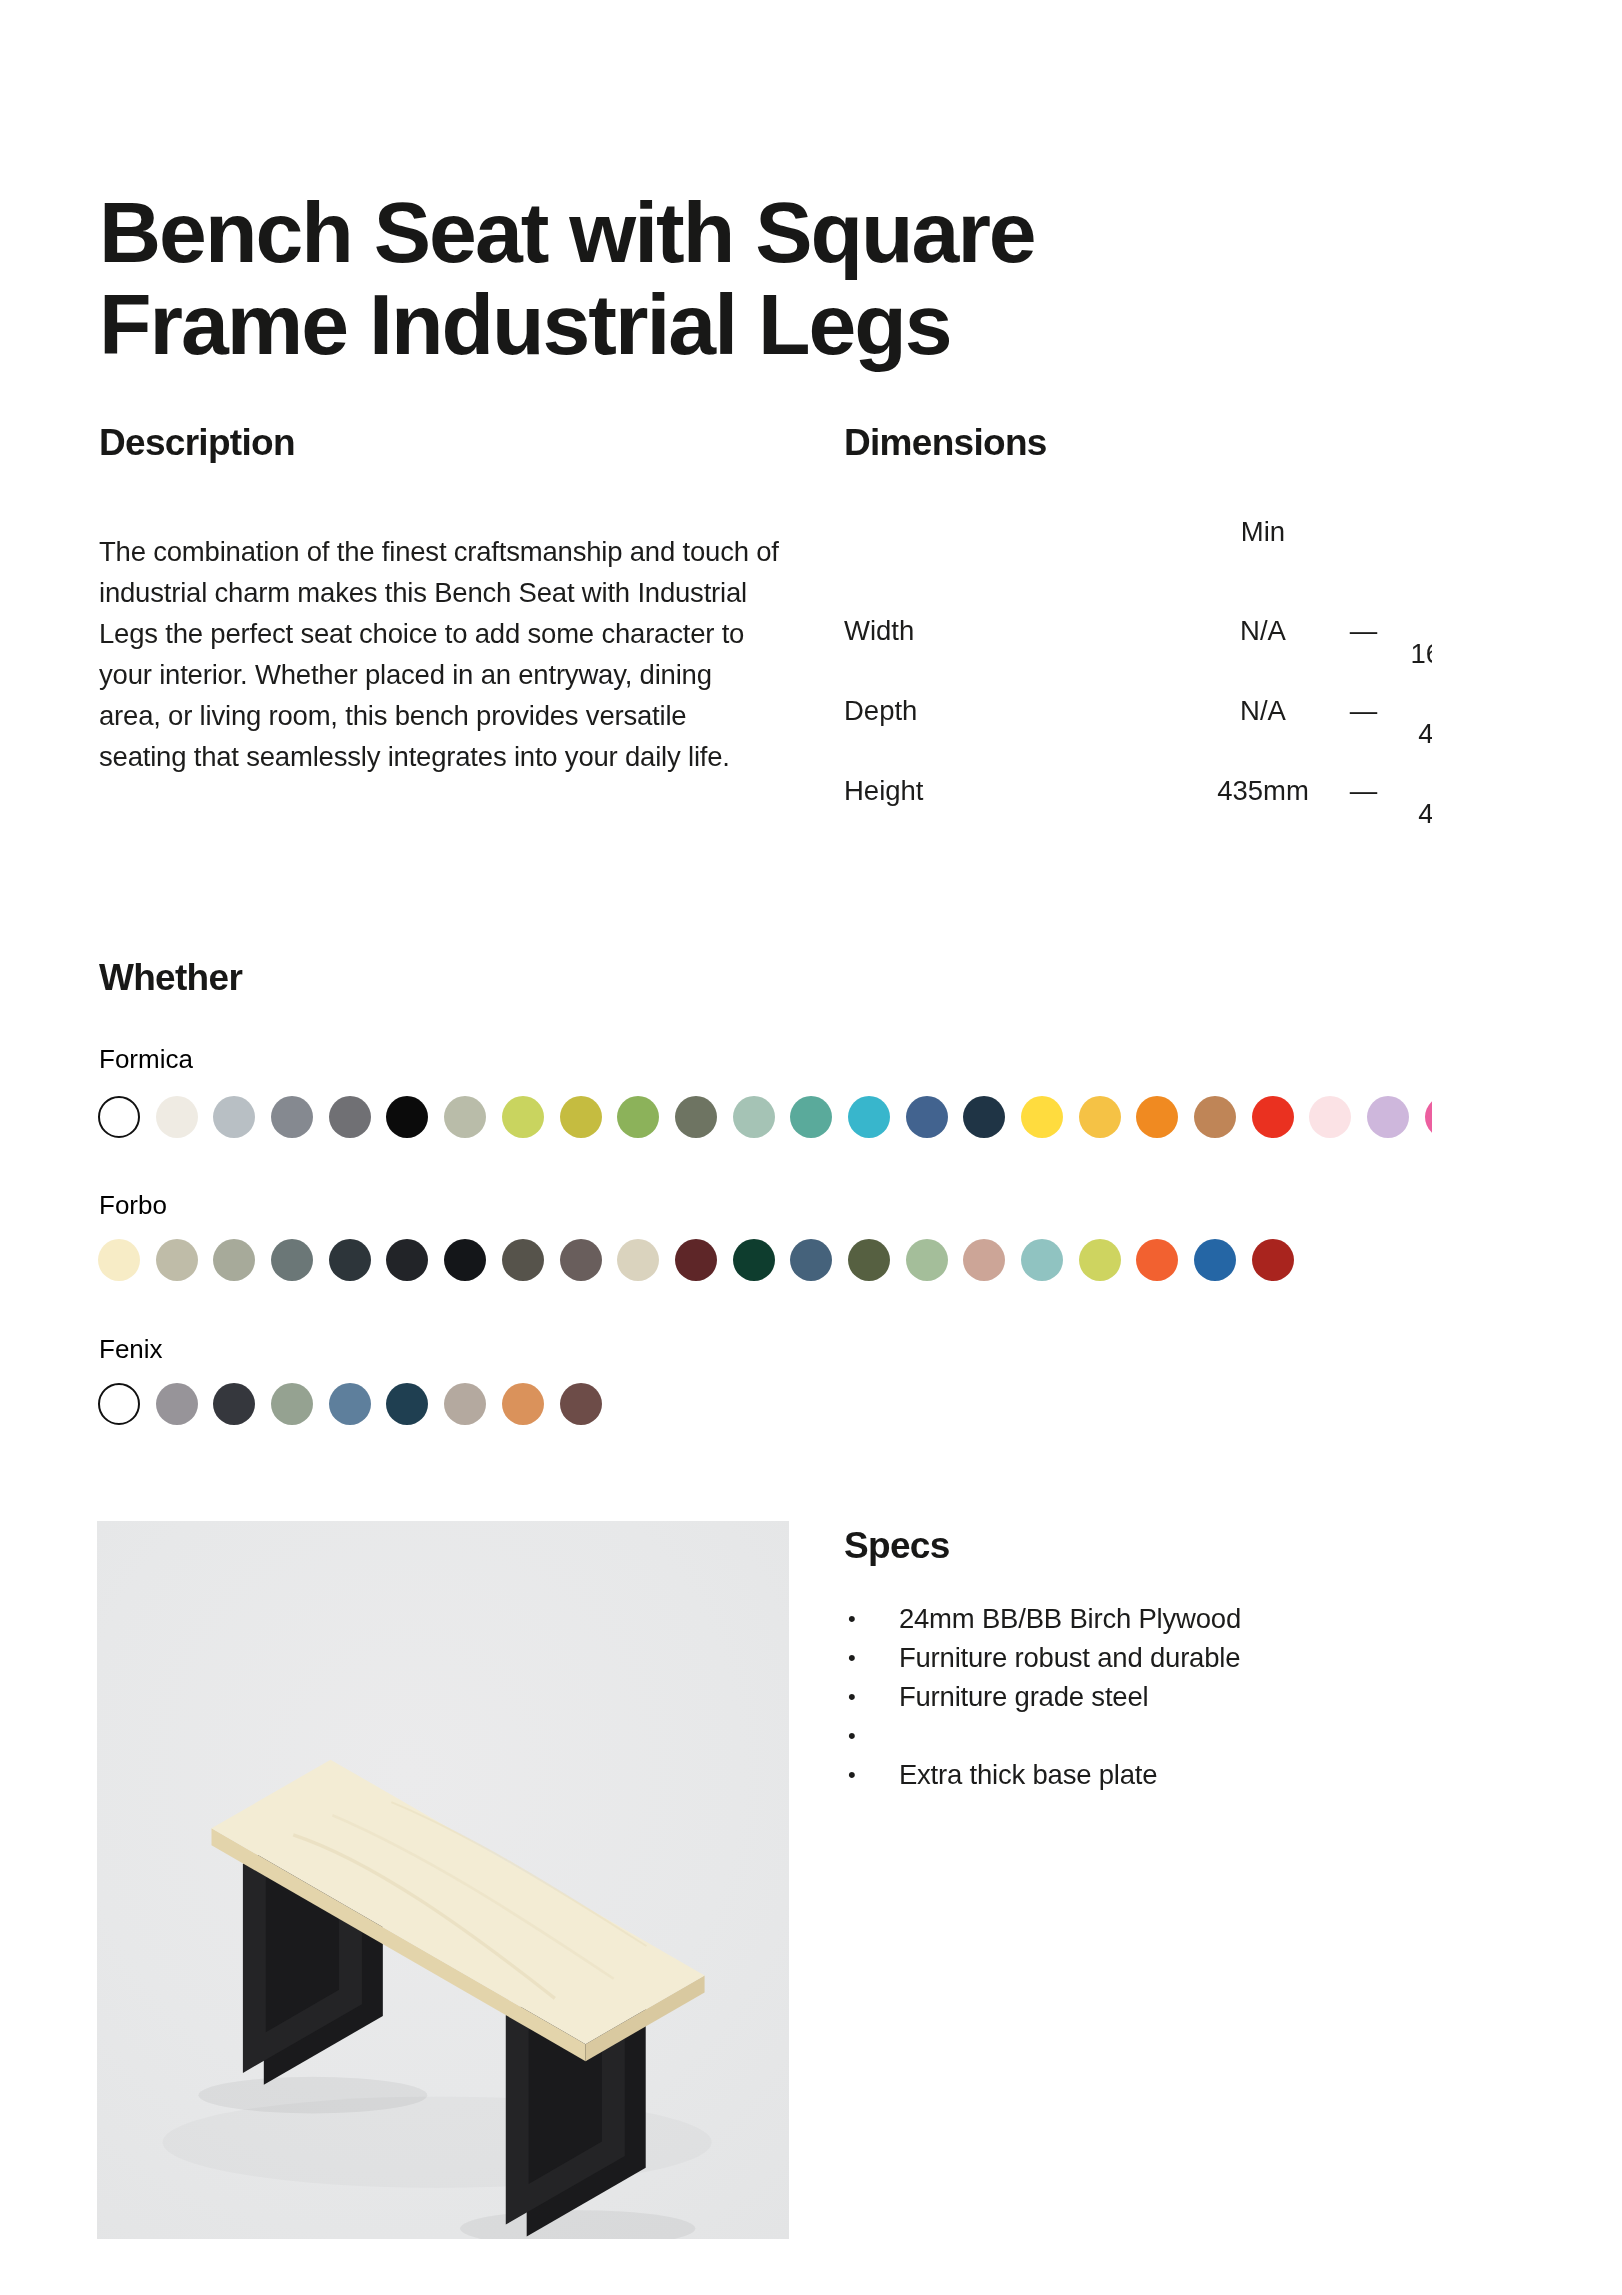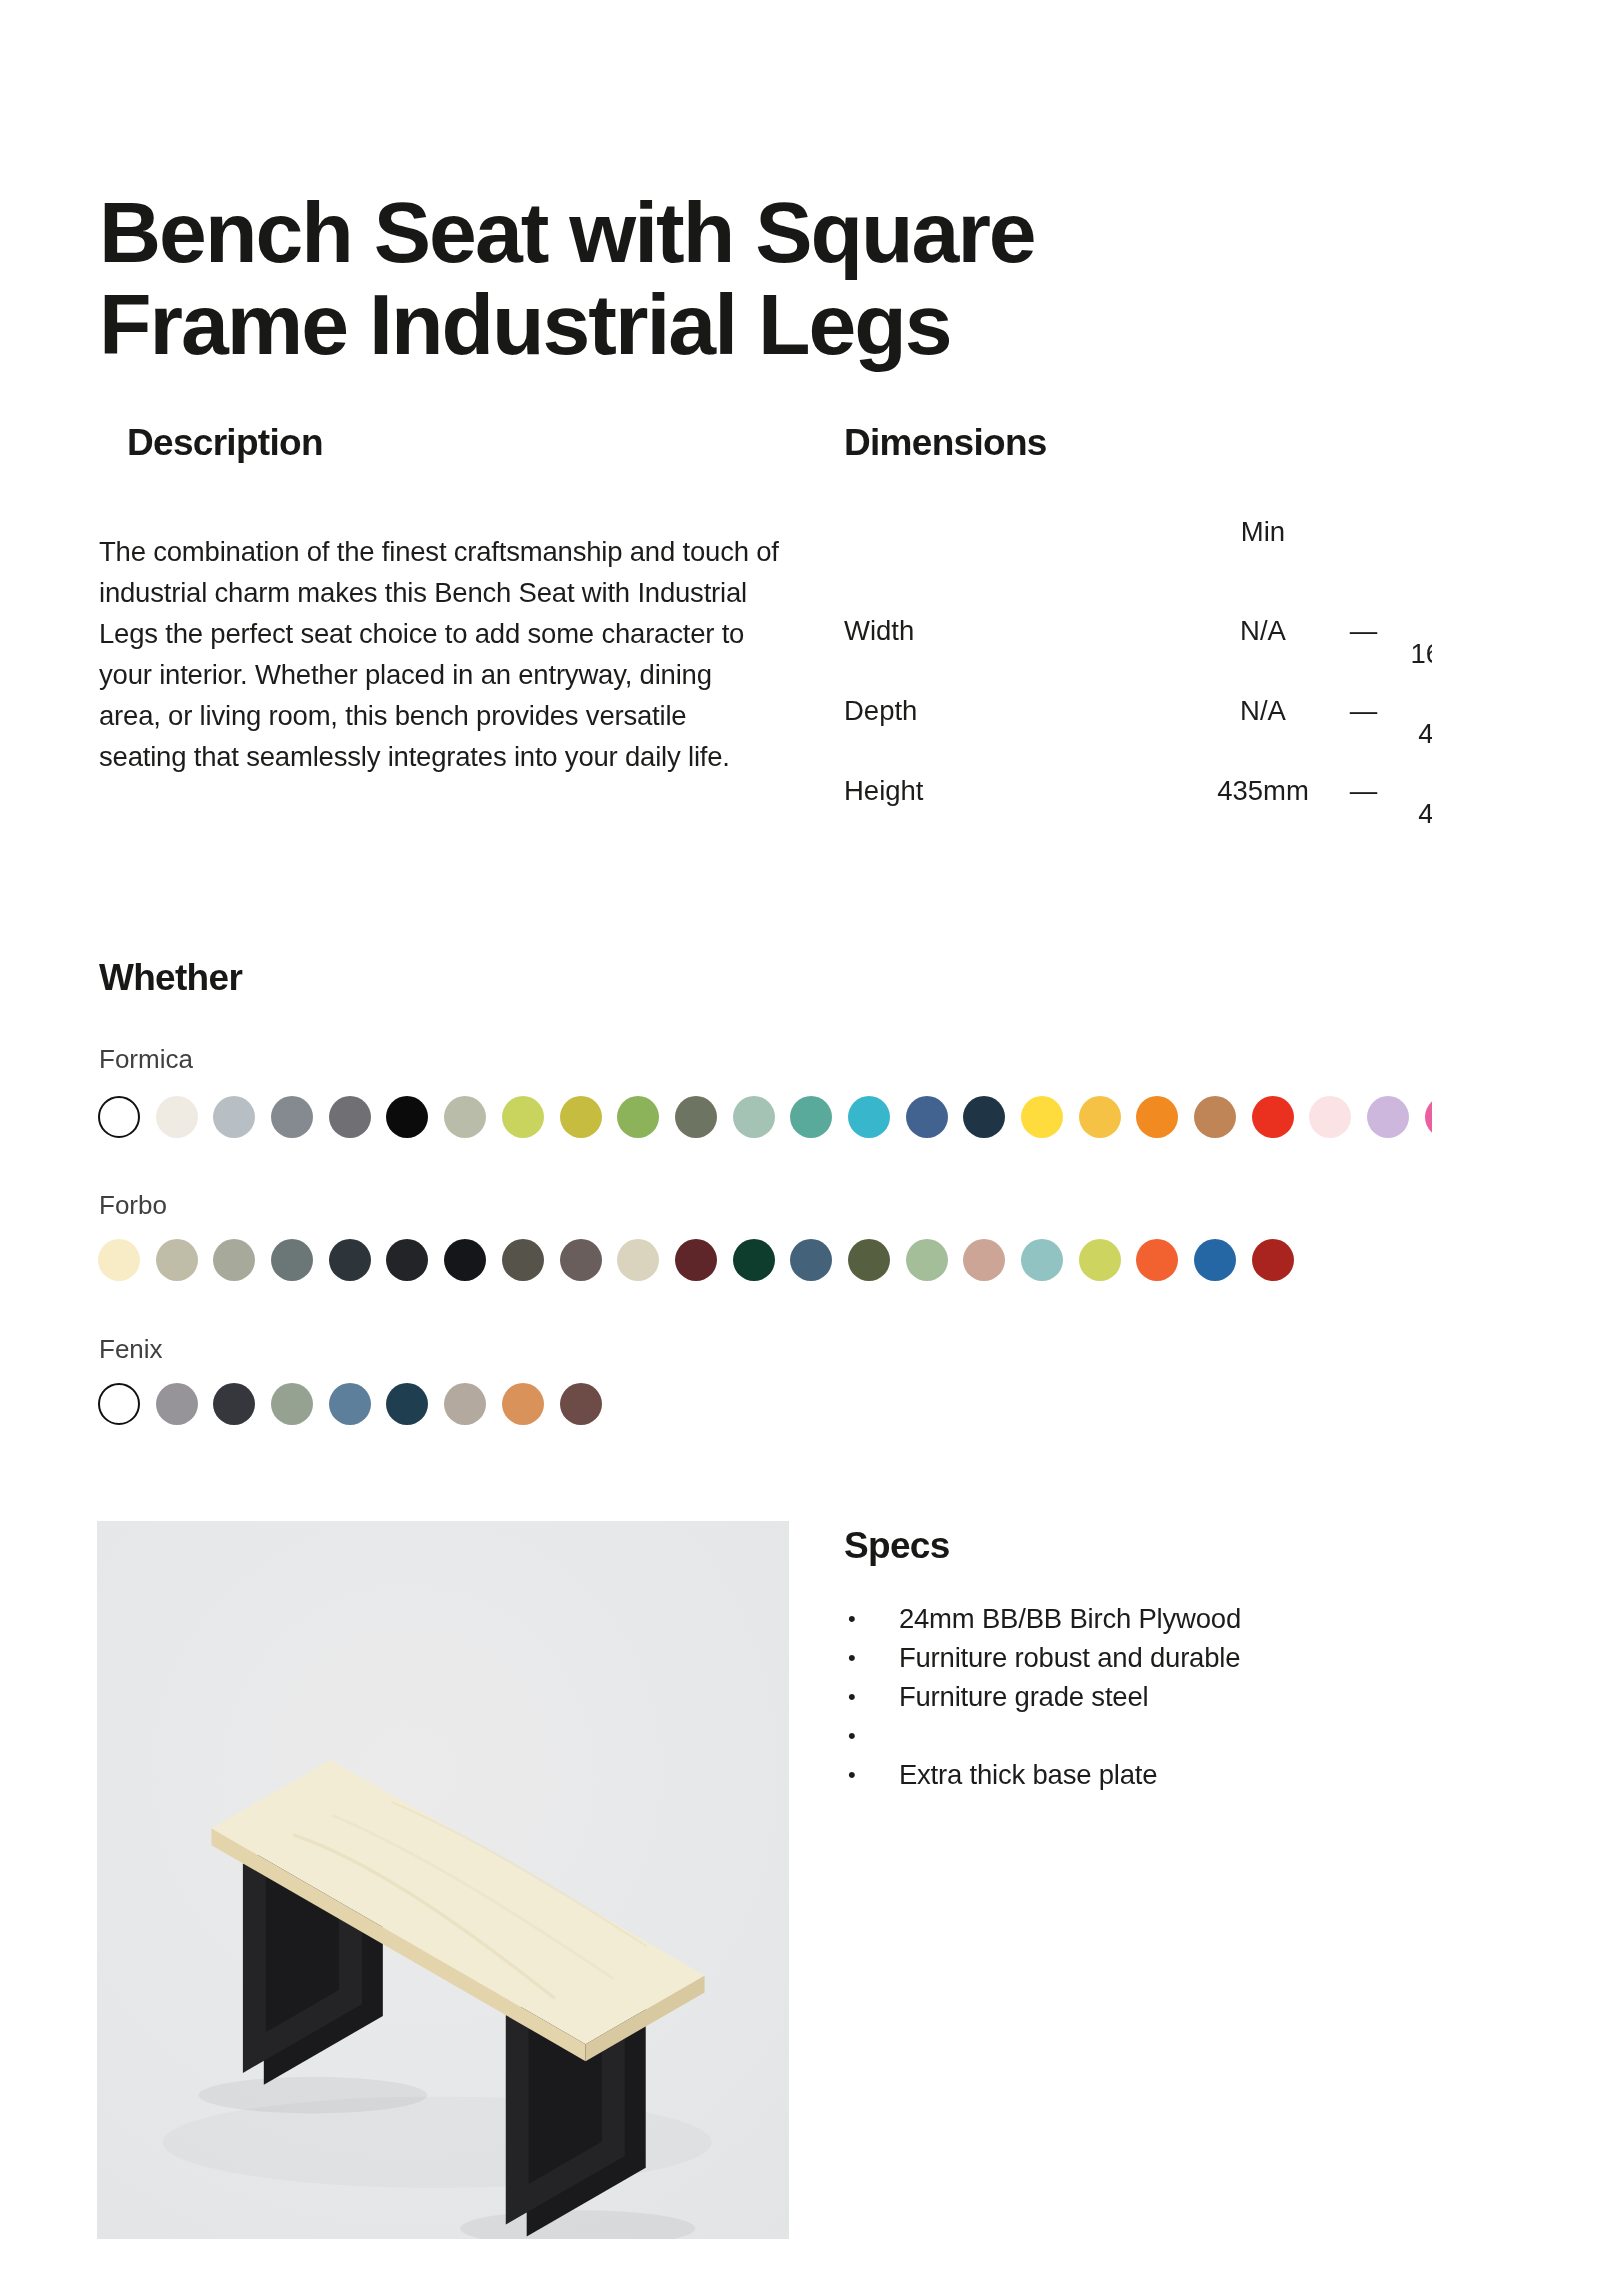--- a/index.html
+++ b/index.html
@@ -70,21 +70,21 @@
   .dim-label { position: absolute; left: 0; top: 0; }
   .dim-min   { position: absolute; left: 334px; width: 170px; text-align: center; }
   .dim-dash  { position: absolute; left: 480px; width: 79px; text-align: center; }
   .dim-max   { position: absolute; left: 535px; width: 170px; text-align: center; margin-top: 23px; }
 
   
   .group-label {
     position: absolute;
     left: 99px;
     font-size: 26px;
-    color: #404040;
+    color: #000000;
   }
   .swatch-row {
     position: absolute;
     left: 98px;
     display: flex;
     gap: 15.7px;
   }
   .swatch {
     width: 42px; height: 42px;
     border-radius: 50%;
@@ -118,21 +118,21 @@
   }
   .spec-bullet { width: 51px; flex: 0 0 auto; text-align: left; font-size: 22px; line-height: 39px; padding-left: 3.9px; }
 </style>
 </head>
 <body>
 
 <div class="page">
 
   <h1 class="title">Bench Seat with Square Frame Industrial Legs</h1>
 
-  <div class="section-heading" style="left:99px; top:422px;margin-left:28px;">Description</div>
+  <div class="section-heading" style="left:99px; top:422px;">Description</div>
   <p class="description-body">The combination of the finest craftsmanship and touch of industrial charm makes this Bench Seat with Industrial Legs the perfect seat choice to add some character to your interior. Whether placed in an entryway, dining area, or living room, this bench provides versatile seating that seamlessly integrates into your daily life.</p>
 
   <div class="section-heading" style="left:844px; top:422px;">Dimensions</div>
   <div class="dimensions-table">
     <div class="dim-head-row" style="top:97px;">
       <span class="dim-min">Min</span>
       <span class="dim-max">Max</span>
     </div>
     <div id="dim-rows">
         <div class="dim-row" style="top: 196px;">

